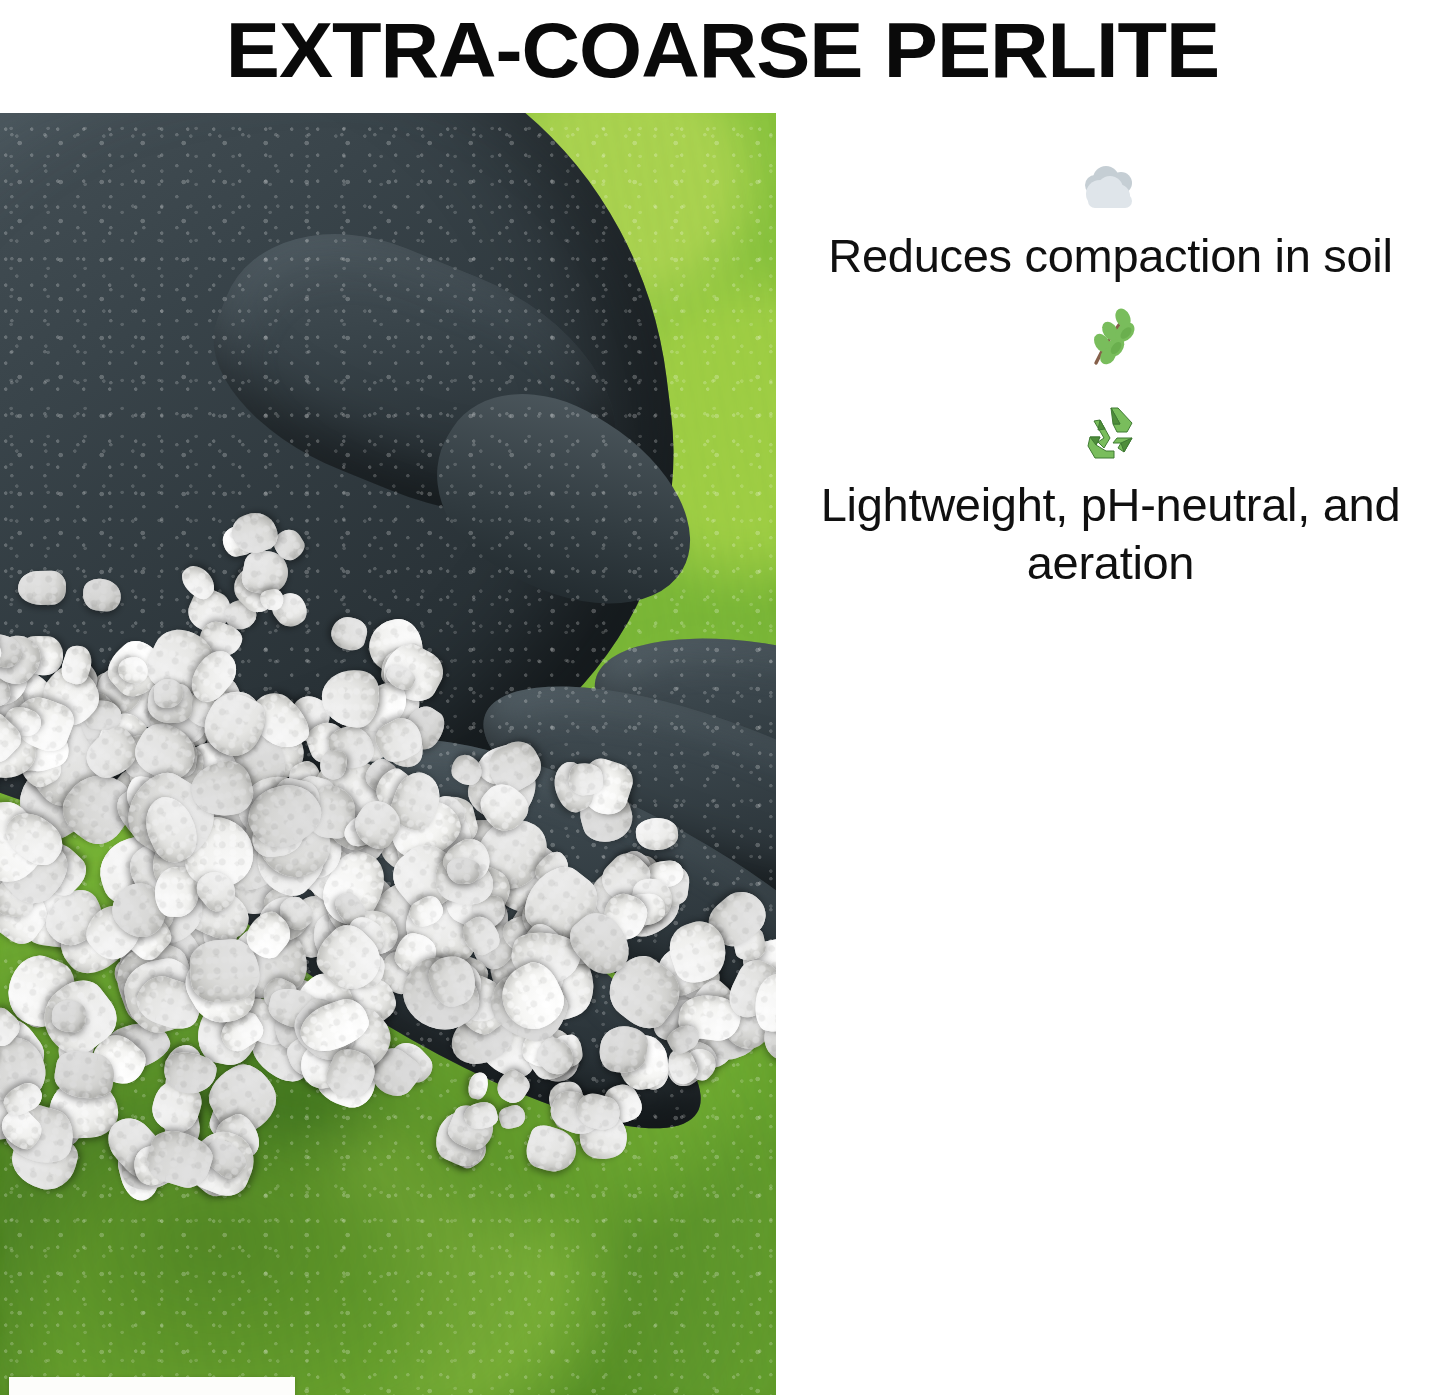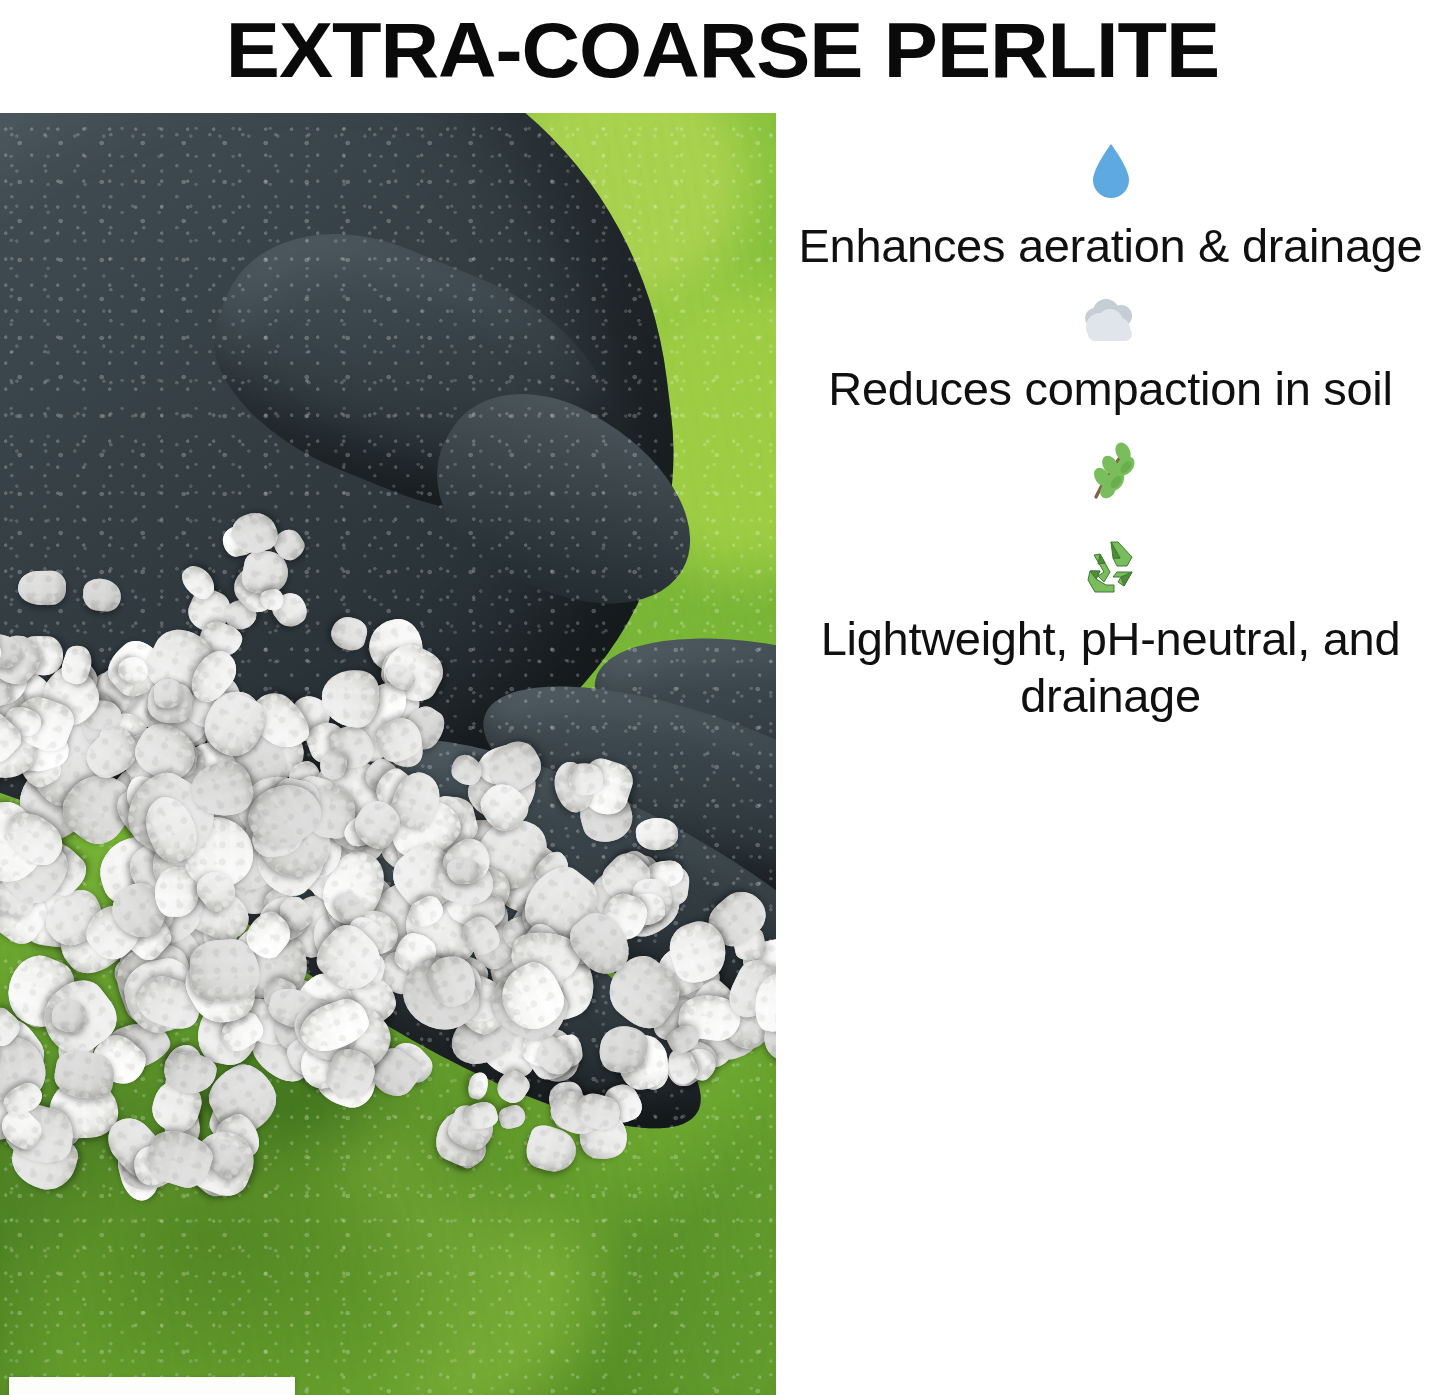--- a/index.html
+++ b/index.html
@@ -567,29 +567,20 @@
 
     <div class="logo">
       
       
       
     </div>
   </div>
 
   <div class="bullets">
 
-    <div class="bullet">
-      <div class="b-icon">
-        <svg width="46" height="62" viewBox="0 0 46 62">
-          <path d="M23 3 C23 3 5 27 5 39 A18 18 0 0 0 41 39 C41 27 23 3 23 3 Z" fill="#5da9e0"></path>
-        </svg>
-      </div>
-      <div class="gap-b"></div>
-      <div class="b-text">Enhances aeration &amp; drainage</div>
-    </div>
 
     <div class="gap-a"></div>
 
     <div class="bullet">
       <div class="b-icon">
         <svg width="66" height="50" viewBox="0 0 66 50">
           <g fill="#c5ced4">
             <circle cx="28" cy="16" r="13"></circle>
               <circle cx="43" cy="20" r="11"></circle>
               <circle cx="17" cy="22" r="10"></circle>
@@ -640,17 +631,17 @@
             <path d="M14 17 L24 34 L18 38 L24 44 L30 34 L25 25 L20 16 Z" fill="#79bd5c"></path>
             <path d="M20 16 L25 25 L18 26 Z" fill="#4e8d3a"></path>
             <path d="M10 33 L20 33 L16 41 L26 47 L34 47 L34 54 L15 54 L8 42 Z" fill="#79bd5c"></path>
             <path d="M10 33 L20 33 L16 41 Z" fill="#4e8d3a"></path>
             <path d="M37 34 L52 34 L44 48 L38 44 L41 39 L33 39 Z" fill="#79bd5c"></path>
             <path d="M52 34 L44 48 L41 39 Z" fill="#4e8d3a"></path>
           </g>
         </svg>
       </div>
       <div class="gap-b"></div>
-      <div class="b-text">Lightweight, pH-neutral, and drainage</div>
+      <div class="b-text">Lightweight, pH-neutral, and aeration</div>
     </div>
 
   </div>
 </div>
 
 </body></html>

